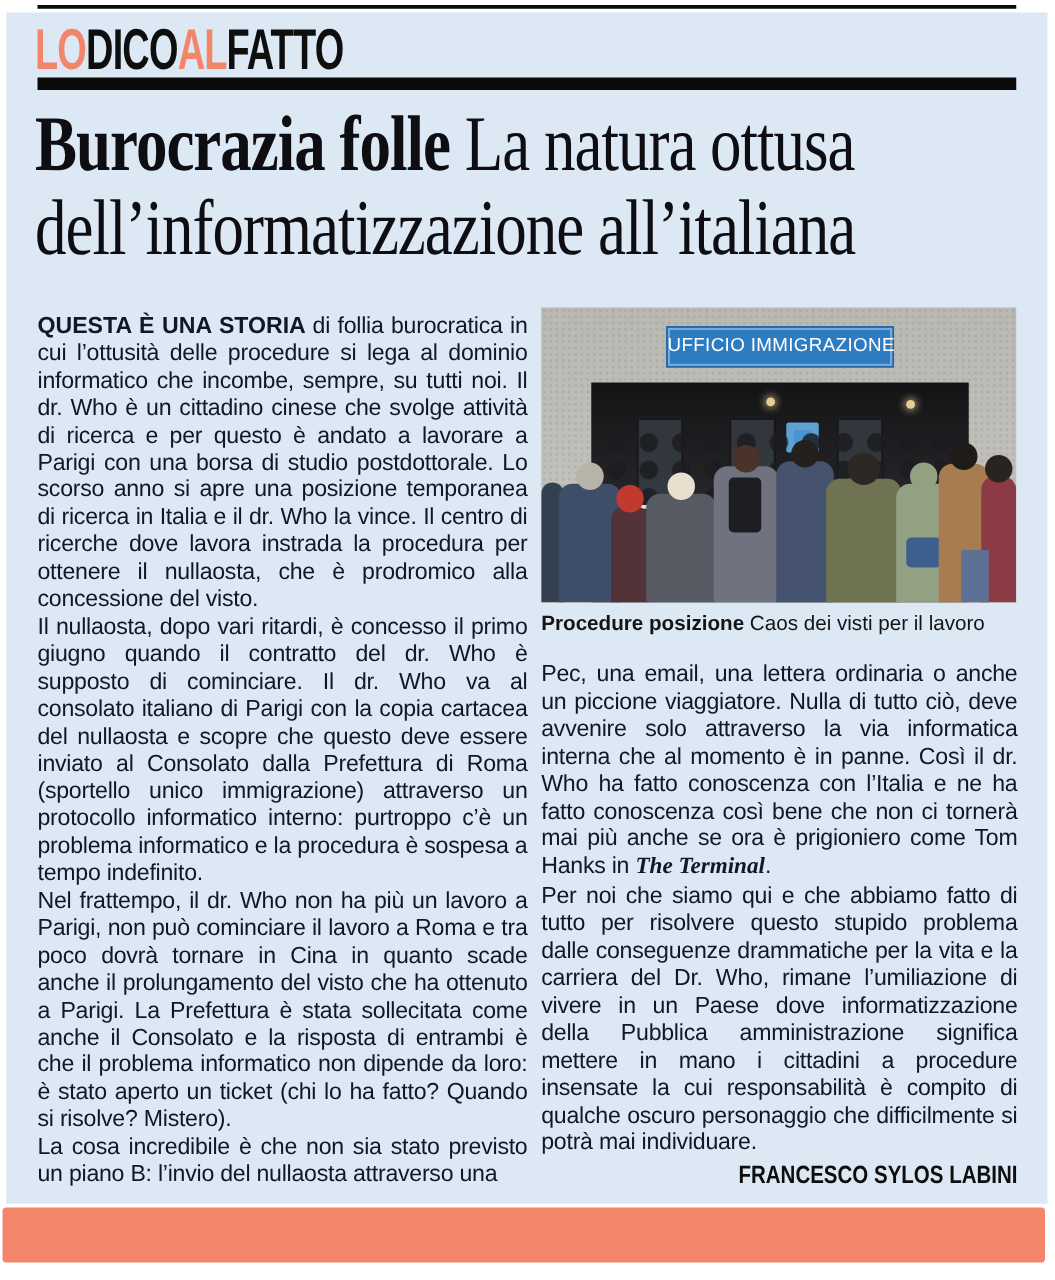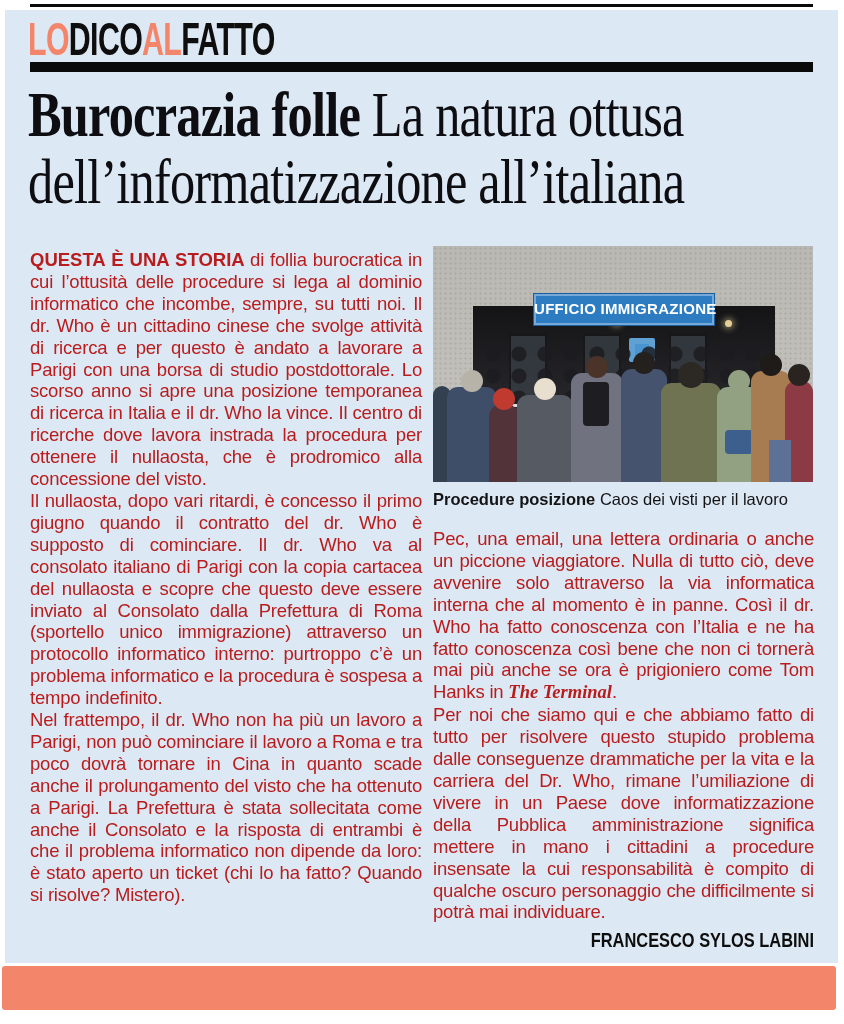--- a/index.html
+++ b/index.html
@@ -25,21 +25,21 @@
   .headline{
     position:absolute;left:28px;top:82px;width:1000px;
     transform:scaleX(0.80);transform-origin:0 0;
     font-family:"Liberation Serif", serif;color:#0e0e12;
     font-size:63px;line-height:67px;letter-spacing:-1px;
   }
   .hl-bold{font-weight:700;}
   .hl-reg{font-weight:400;}
 
   
-  .col{position:absolute;text-align:justify;color:#b91c1c;
+  .col{position:absolute;text-align:justify;color:#0f172a;
        font-size:18.5px;line-height:21.9px;letter-spacing:-0.2px;}
   .col p{margin:0;}
   .left-col{left:30px;top:249px;width:392px;}
   .right-col{left:433px;top:528px;width:381px;}
   .lead-in{font-weight:800;letter-spacing:0px;}
   .serif-italic{font-family:"Liberation Serif", serif;font-style:italic;font-weight:600;letter-spacing:0;}
 
   
   .photo{
     position:absolute;left:433px;top:246px;width:380px;height:236px;overflow:hidden;
@@ -49,22 +49,22 @@
     background-size:5px 5px, 100% 100%;
   }
   .doorway{position:absolute;left:40px;top:60px;width:302px;height:176px;
     background:linear-gradient(#141416,#27272b 55%,#2e2e33);}
   .door-glass{position:absolute;top:28px;width:34px;height:120px;background:#3a4048;opacity:.75;border:2px solid #17171a;}
   .lamp{position:absolute;width:7px;height:7px;border-radius:50%;background:#e5cf97;box-shadow:0 0 6px 2px rgba(229,207,151,.55);}
   .sign{
     position:absolute;left:100px;top:15px;width:180px;height:31px;
     background:#2d7cc2;border:1px solid #1b5e9e;
     box-shadow:inset 0 0 0 2px rgba(255,255,255,0.35);
-    color:#ffffff;font-weight:bold;font-size:15px;line-height:29px;text-align:center;
-    letter-spacing:0.3px;white-space:nowrap;margin-top:32px;
+    color:#ffffff;font-weight:normal;font-size:15px;line-height:29px;text-align:center;
+    letter-spacing:0.3px;white-space:nowrap;
   }
   .eu-sign{position:absolute;left:196px;top:92px;width:26px;height:24px;background:#4a94cf;border-radius:2px;
     box-shadow:inset 0 0 0 6px rgba(255,255,255,0.12);}
   .crowd-bg{position:absolute;left:48px;top:98px;width:286px;height:64px;
     background:repeating-radial-gradient(circle at 12px 10px, #1c1c20 0 7px, transparent 8px 100%);
     background-size:26px 22px;opacity:.85;}
   .rail{position:absolute;height:3px;background:#dcdddf;border-radius:2px;box-shadow:0 1px 0 rgba(0,0,0,.25);}
   .rail-post{position:absolute;width:3px;background:#c9cacc;}
   .pr{position:absolute;bottom:0;display:flex;flex-direction:column;align-items:center;}
   .hd{width:22px;height:22px;border-radius:50%;margin-bottom:-5px;z-index:1;}
@@ -95,20 +95,21 @@
 <div class="masthead"><span class="mh-accent">LO</span><span class="mh-dark">DICO</span><span class="mh-accent">AL</span><span class="mh-dark">FATTO</span></div>
 
 <div class="thick-rule"></div>
 
 <h1 class="headline" style="margin:0;font-weight:400;"><span class="hl-bold">Burocrazia folle </span><span class="hl-reg">La natura ottusa dell’informatizzazione all’italiana</span></h1>
 
 <div class="col left-col">
   <p><span class="lead-in">QUESTA È UNA STORIA </span><span>di follia burocratica in cui l’ottusità delle procedure si lega al dominio informatico che incombe, sempre, su tutti noi. Il dr. Who è un cittadino cinese che svolge attività di ricerca e per questo è andato a lavorare a Parigi con una borsa di studio postdottorale. Lo scorso anno si apre una posizione temporanea di ricerca in Italia e il dr. Who la vince. Il centro di ricerche dove lavora instrada la procedura per ottenere il nullaosta, che è prodromico alla concessione del visto.</span></p>
   <p>Il nullaosta, dopo vari ritardi, è concesso il primo giugno quando il contratto del dr. Who è supposto di cominciare. Il dr. Who va al consolato italiano di Parigi con la copia cartacea del nullaosta e scopre che questo deve essere inviato al Consolato dalla Prefettura di Roma (sportello unico immigrazione) attraverso un protocollo informatico interno: purtroppo c’è un problema informatico e la procedura è sospesa a tempo indefinito.</p>
   <p>Nel frattempo, il dr. Who non ha più un lavoro a Parigi, non può cominciare il lavoro a Roma e tra poco dovrà tornare in Cina in quanto scade anche il prolungamento del visto che ha ottenuto a Parigi. La Prefettura è stata sollecitata come anche il Consolato e la risposta di entrambi è che il problema informatico non dipende da loro: è stato aperto un ticket (chi lo ha fatto? Quando si risolve? Mistero).</p>
+  <p>La cosa incredibile è che non sia stato previsto un piano B: l’invio del nullaosta attraverso una</p>
 </div>
 
 <div class="photo">
   <div class="doorway">
     <div class="door-glass" style="left:36px;"></div>
     <div class="door-glass" style="left:110px;"></div>
     <div class="door-glass" style="left:196px;"></div>
     <div class="lamp" style="left:140px;top:12px;"></div>
     <div class="lamp" style="left:252px;top:14px;"></div>
   </div>

